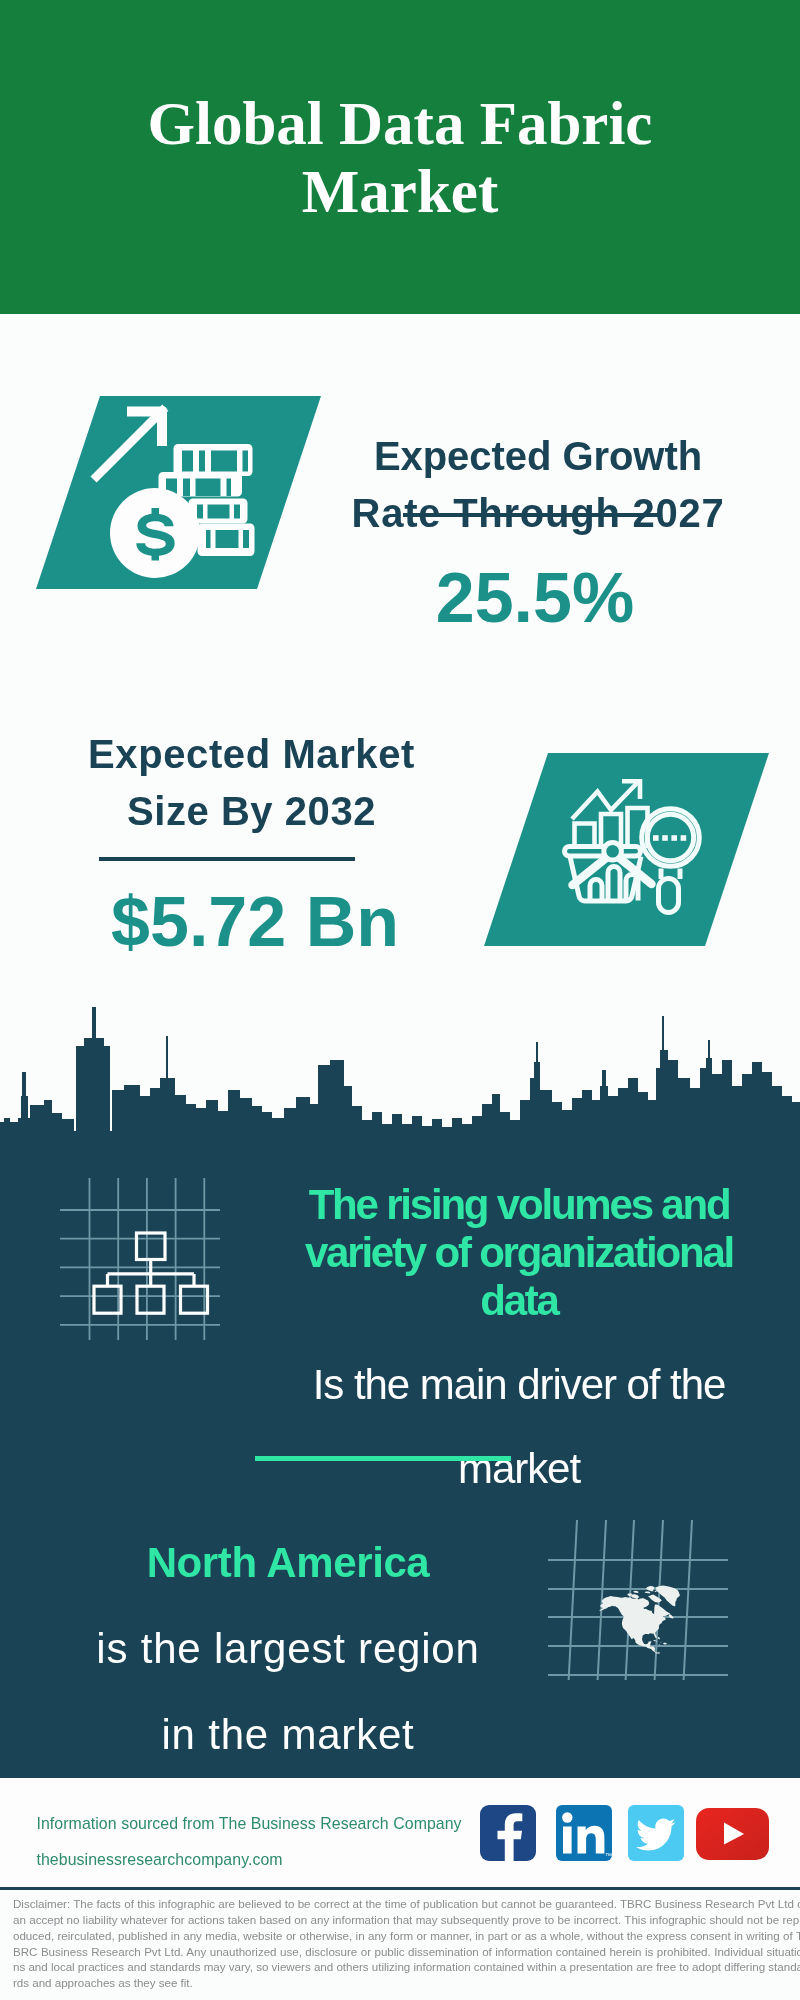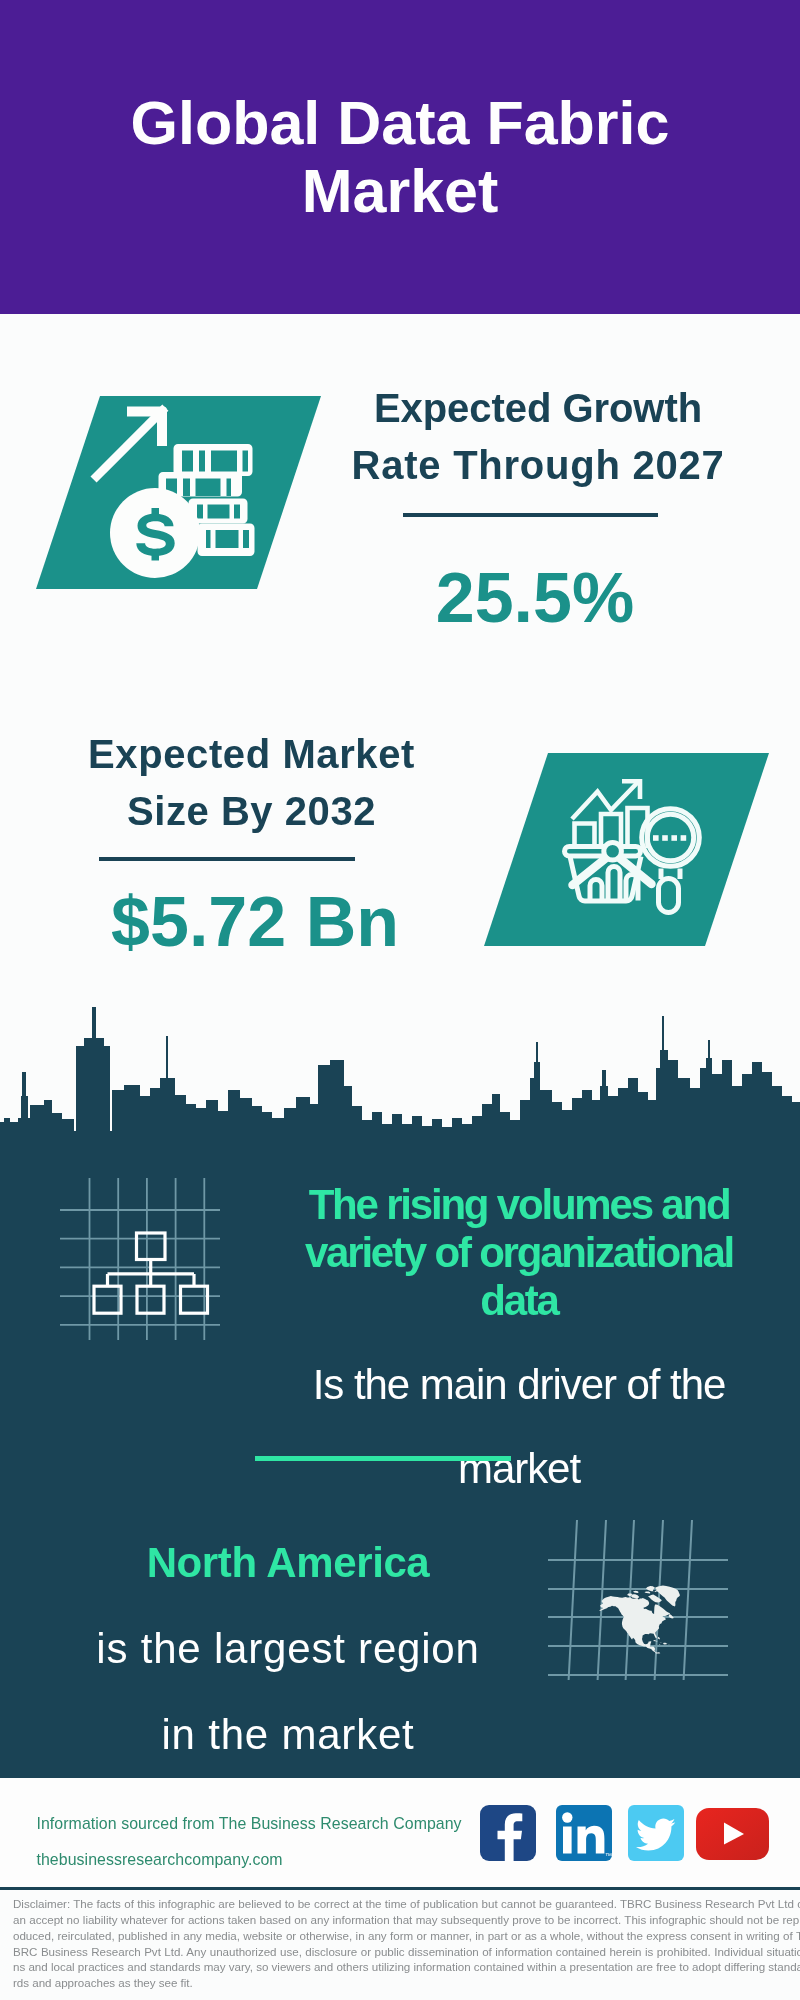--- a/index.html
+++ b/index.html
@@ -1,20 +1,20 @@
 <!DOCTYPE html>
 <html><head>
 <meta charset="utf-8">
 <style>
   html,body{margin:0;padding:0;}
   body{width:800px;height:2000px;background:#fbfcfc;font-family:"Liberation Sans",sans-serif;overflow:hidden;}
   .page{position:relative;width:800px;height:2000px;background:#fbfcfc;}
 
   
-  .header{position:absolute;left:0;top:0;width:800px;height:314px;background:#4c1d95;}
+  .header{position:absolute;left:0;top:0;width:800px;height:314px;background:#15803d;font-family:Liberation Serif, serif;}
   .header-title{position:absolute;left:120px;top:90px;width:560px;text-align:center;color:#fefefe;
                 font-size:61px;font-weight:bold;line-height:67.5px;}
 
   
   .para{position:absolute;overflow:visible;}
   .stat-head{position:absolute;color:#1a4355;font-size:40px;font-weight:bold;line-height:57px;text-align:center;letter-spacing:-0.3px;}
   .stat-rule{position:absolute;height:4px;background:#1a4355;}
   .stat-value{position:absolute;color:#1b918a;font-weight:bold;text-align:center;}
 
   
@@ -68,21 +68,21 @@
       <path d="M151.5,508 h7.5 v10 h-7.5 z M151.5,550 h7.5 v10.5 h-7.5 z" fill="#1b918a"></path>
       <path d="M155.3,513.5 c-10.6,0 -17.8,5.1 -17.8,12.2 c0,7.4 6.1,10.3 17.9,12.6 c8.2,1.6 10.4,2.8 10.4,5.7
                c0,3 -4.1,4.7 -10.4,4.7 c-6.2,0 -10.3,-2.2 -10.3,-5.5 h-8.8
                c0,7.6 7.5,12.8 19.1,12.8 c11.7,0 19.3,-5.2 19.3,-12.8 c0,-8 -7.6,-10.9 -19.3,-13.1
                c-7.1,-1.4 -9.1,-2.5 -9.1,-4.8 c0,-2.4 3.8,-4 9.1,-4 c5.5,0 9.2,2 9.2,5 h8.9
                c0,-7.1 -7.3,-12.5 -18.1,-12.5 z" fill="#1b918a"></path>
     </g>
   </svg>
 
   <div class="stat-head" style="left:338px;top:380px;width:400px;">
-    <div style="letter-spacing:-0.05px;">Expected Growth</div>
+    <div style="letter-spacing:-0.05px;margin-top:48px;">Expected Growth</div>
     <div style="letter-spacing:0.75px;">Rate Through 2027</div>
   </div>
   <div class="stat-rule" style="left:403px;top:513px;width:255px;"></div>
   <div class="stat-value" style="left:345px;top:553px;width:380px;font-size:70px;line-height:91px;">25.5%</div>
 
   <svg class="para" style="left:0px;top:700px;width:800px;height:300px;" viewBox="0 700 800 300">
     <polygon points="548,753 769,753 705,946 484,946" fill="#1b918a"></polygon>
     <g fill="none" stroke="#f1fbf9" stroke-width="4.6" stroke-linecap="butt" stroke-linejoin="miter">
 
       <polyline points="572,819 597.5,791.5 611,810 639,781"></polyline>

